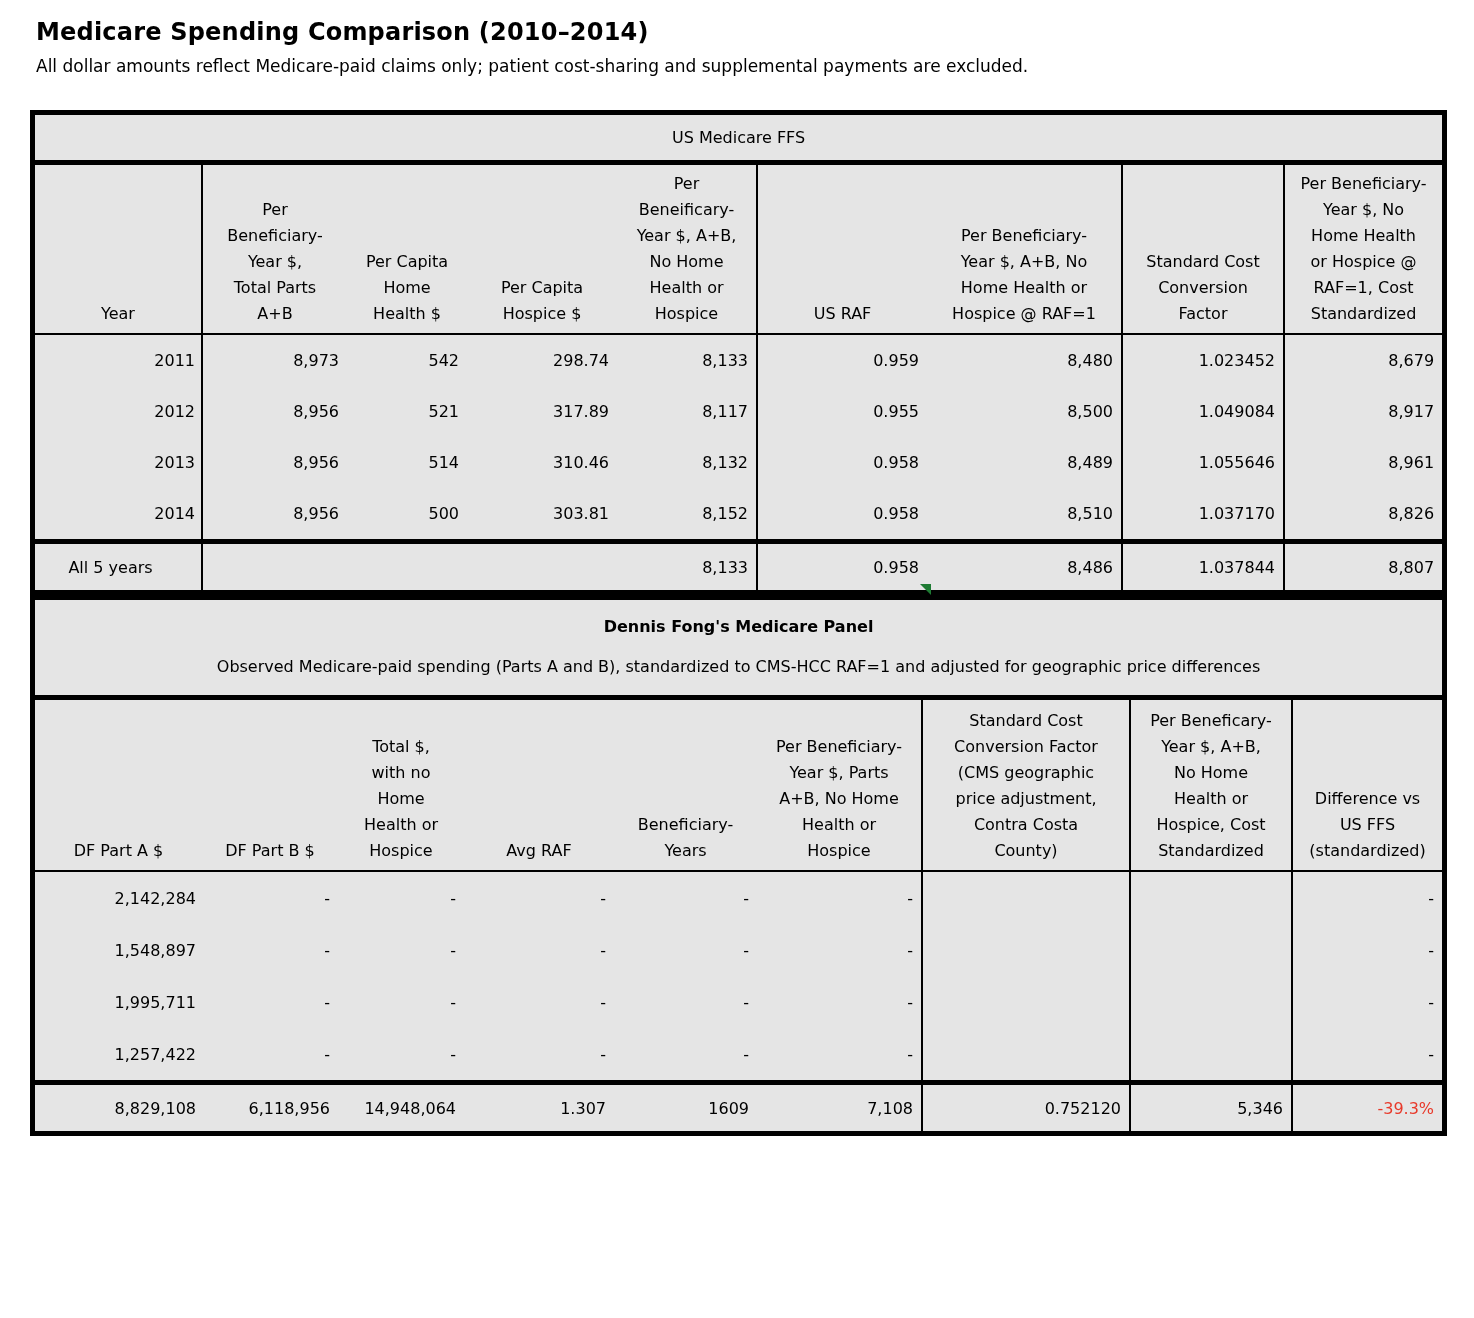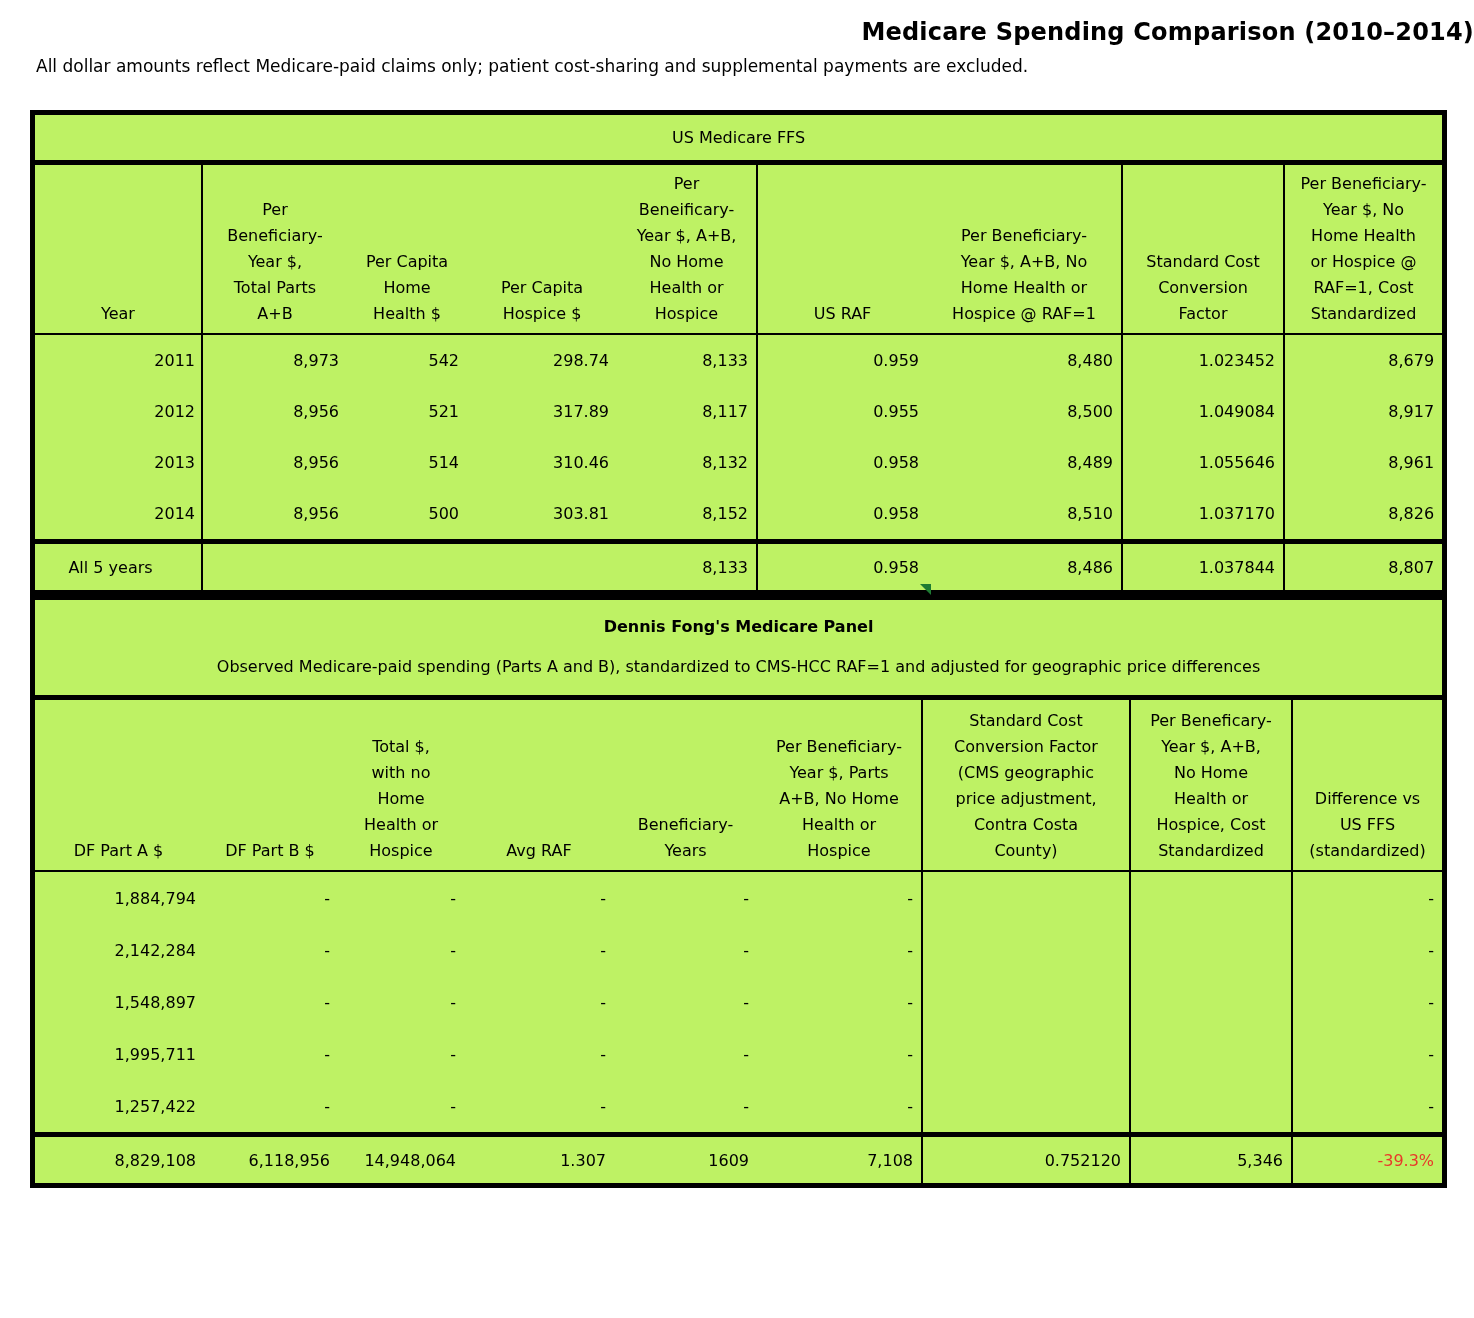--- a/index.html
+++ b/index.html
@@ -1,24 +1,24 @@
 <!DOCTYPE html>
 <html><head>
 <meta charset="utf-8">
 <style>
   html,body { margin:0; padding:0; background:#fff; }
   body { font-family:"DejaVu Sans","Liberation Sans",sans-serif; color:#000; }
   .page { width:1474px; height:1318px; position:relative; overflow:hidden; background:#fff; }
 
-  .main-title { margin:18px 0 0 36px; font-size:24px; font-weight:bold; letter-spacing:.2px;text-align:right; }
+  .main-title { margin:18px 0 0 36px; font-size:24px; font-weight:bold; letter-spacing:.2px; }
   .subtitle   { margin:10px 0 0 36px; font-size:17px; }
   .footnote   { margin:28px 0 0 36px; font-size:17px; }
 
   .tbl-wrap { border:5px solid #000; box-sizing:border-box; width:1417px; margin-left:30px;
-              position:relative; background:#bef264; }
+              position:relative; background:#e5e5e5; }
   #t1 { margin-top:34px; }
   #t2 { }
 
   table.g { border-collapse:collapse; table-layout:fixed; width:100%; }
   table.g td, table.g th { font-size:16px; font-weight:normal; overflow:visible; }
 
   
   .tt td { border-bottom:5px solid #000; font-weight:bold; text-align:center;
            height:43px; vertical-align:middle; }
   .tt2 td { border-bottom:5px solid #000; height:95px; vertical-align:top; text-align:center; padding:0; }
@@ -212,31 +212,20 @@
 Year $, A+B,
 No Home
 Health or
 Hospice, Cost
 Standardized</th>
         <th>Difference vs
 US FFS
 (standardized)</th>
       </tr>
       <tr class="dr">
-        <td class="num yr">1,884,794</td>
-        <td class="num">-</td>
-        <td class="num">-</td>
-        <td class="num">-</td>
-        <td class="num">-</td>
-        <td class="num br">-</td>
-        <td class="num br"></td>
-        <td class="num br"></td>
-        <td class="num">-</td>
-      </tr>
-      <tr class="dr">
         <td class="num yr">2,142,284</td>
         <td class="num">-</td>
         <td class="num">-</td>
         <td class="num">-</td>
         <td class="num">-</td>
         <td class="num br">-</td>
         <td class="num br"></td>
         <td class="num br"></td>
         <td class="num">-</td>
       </tr>

